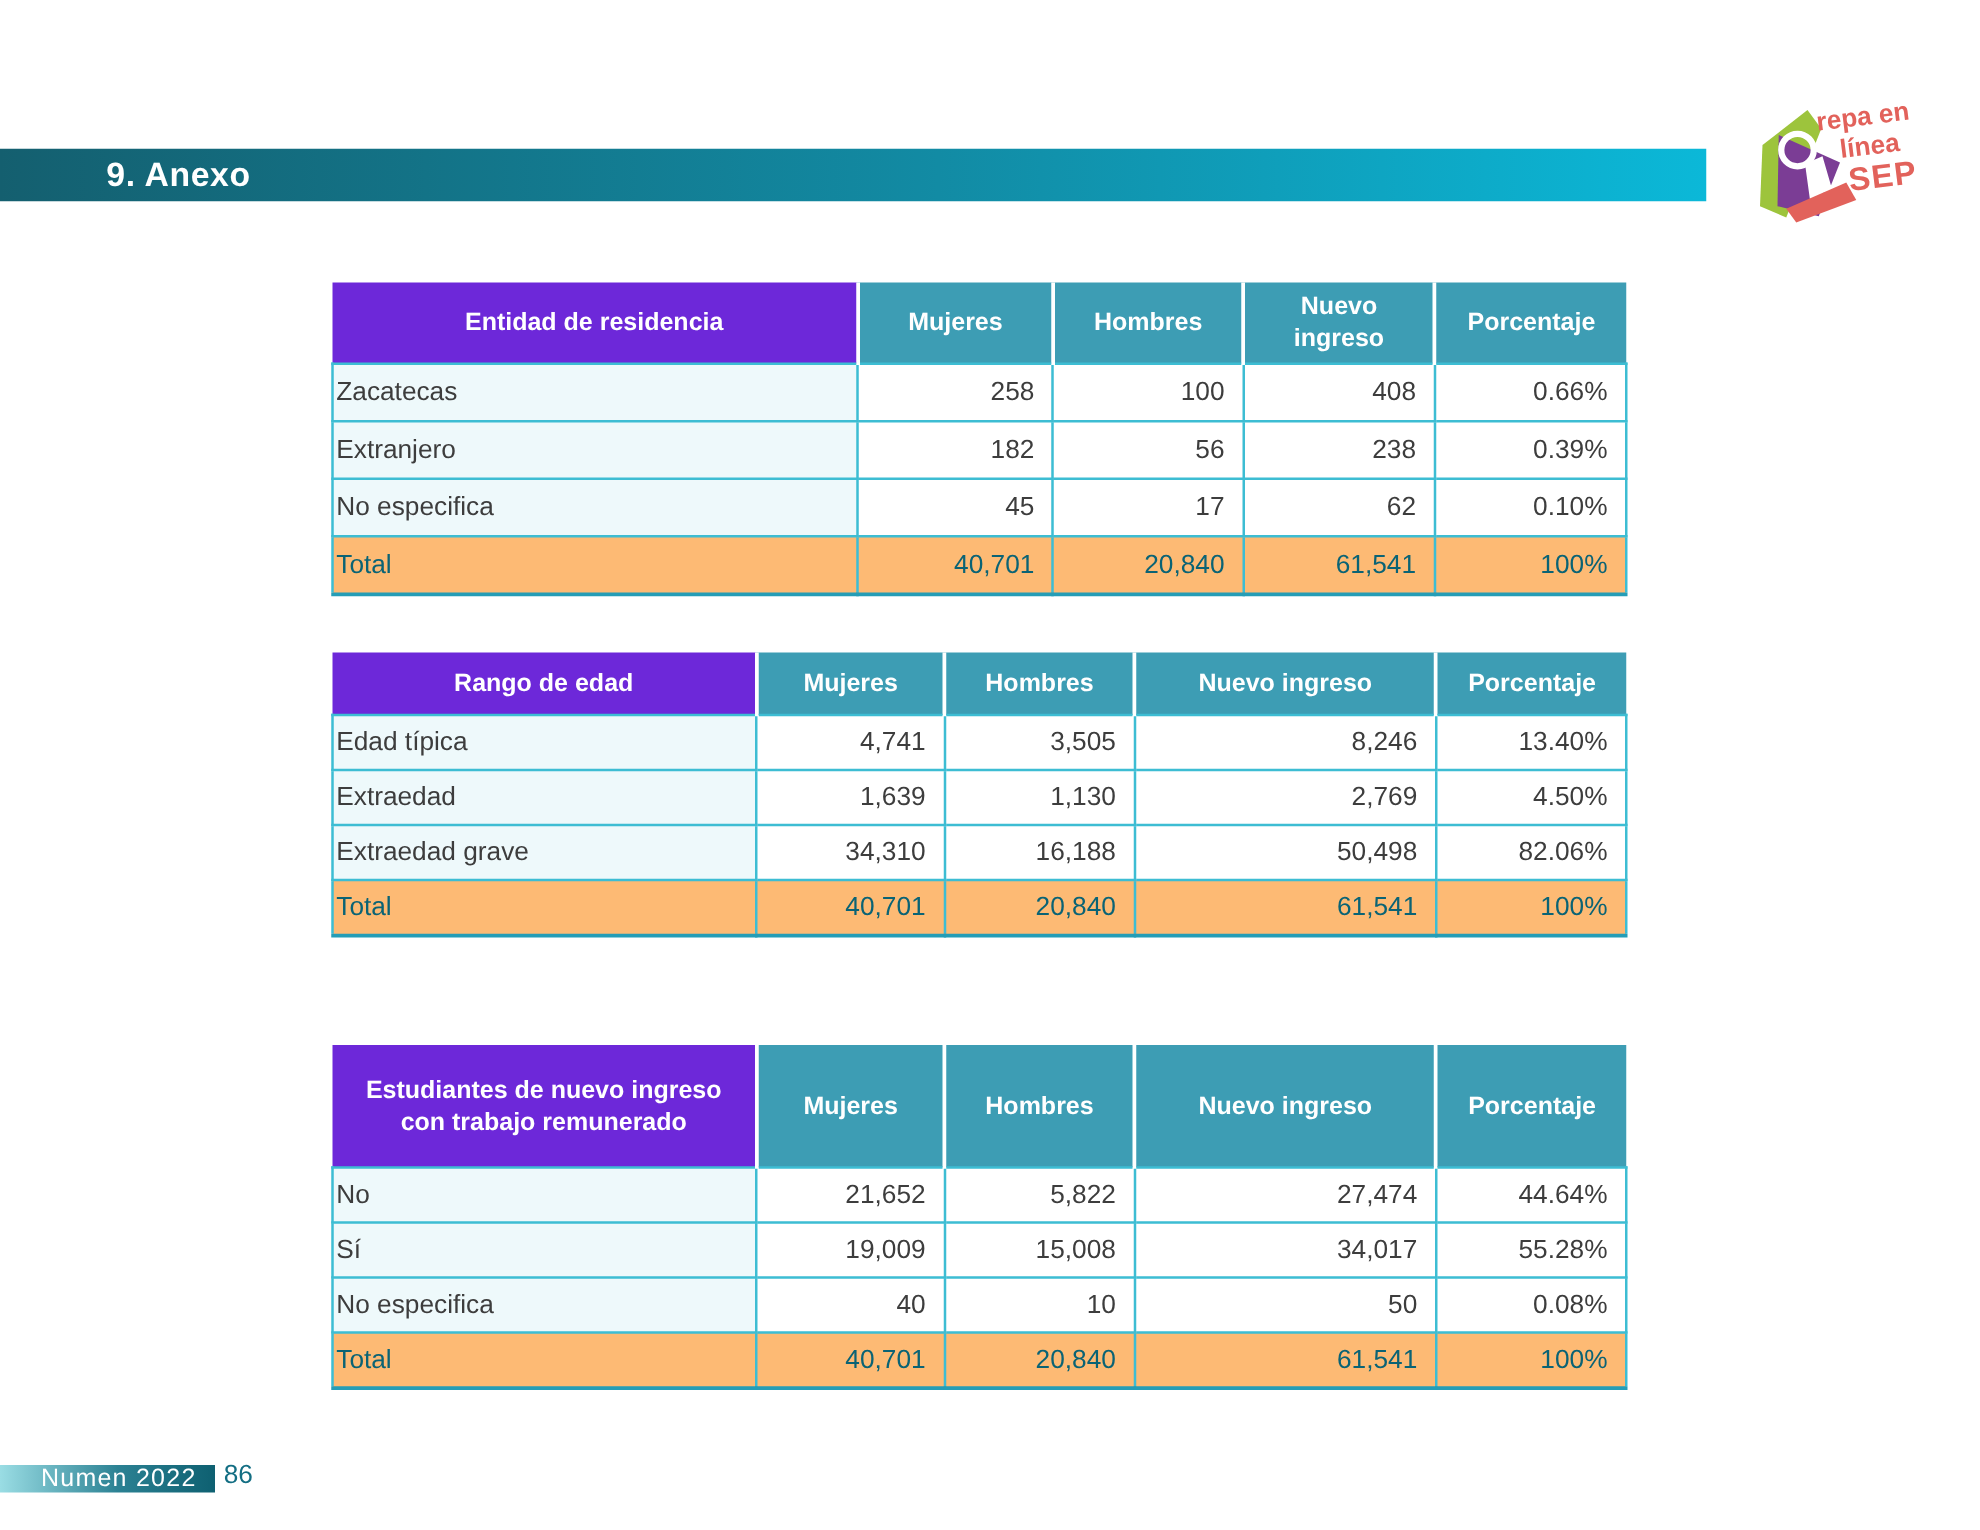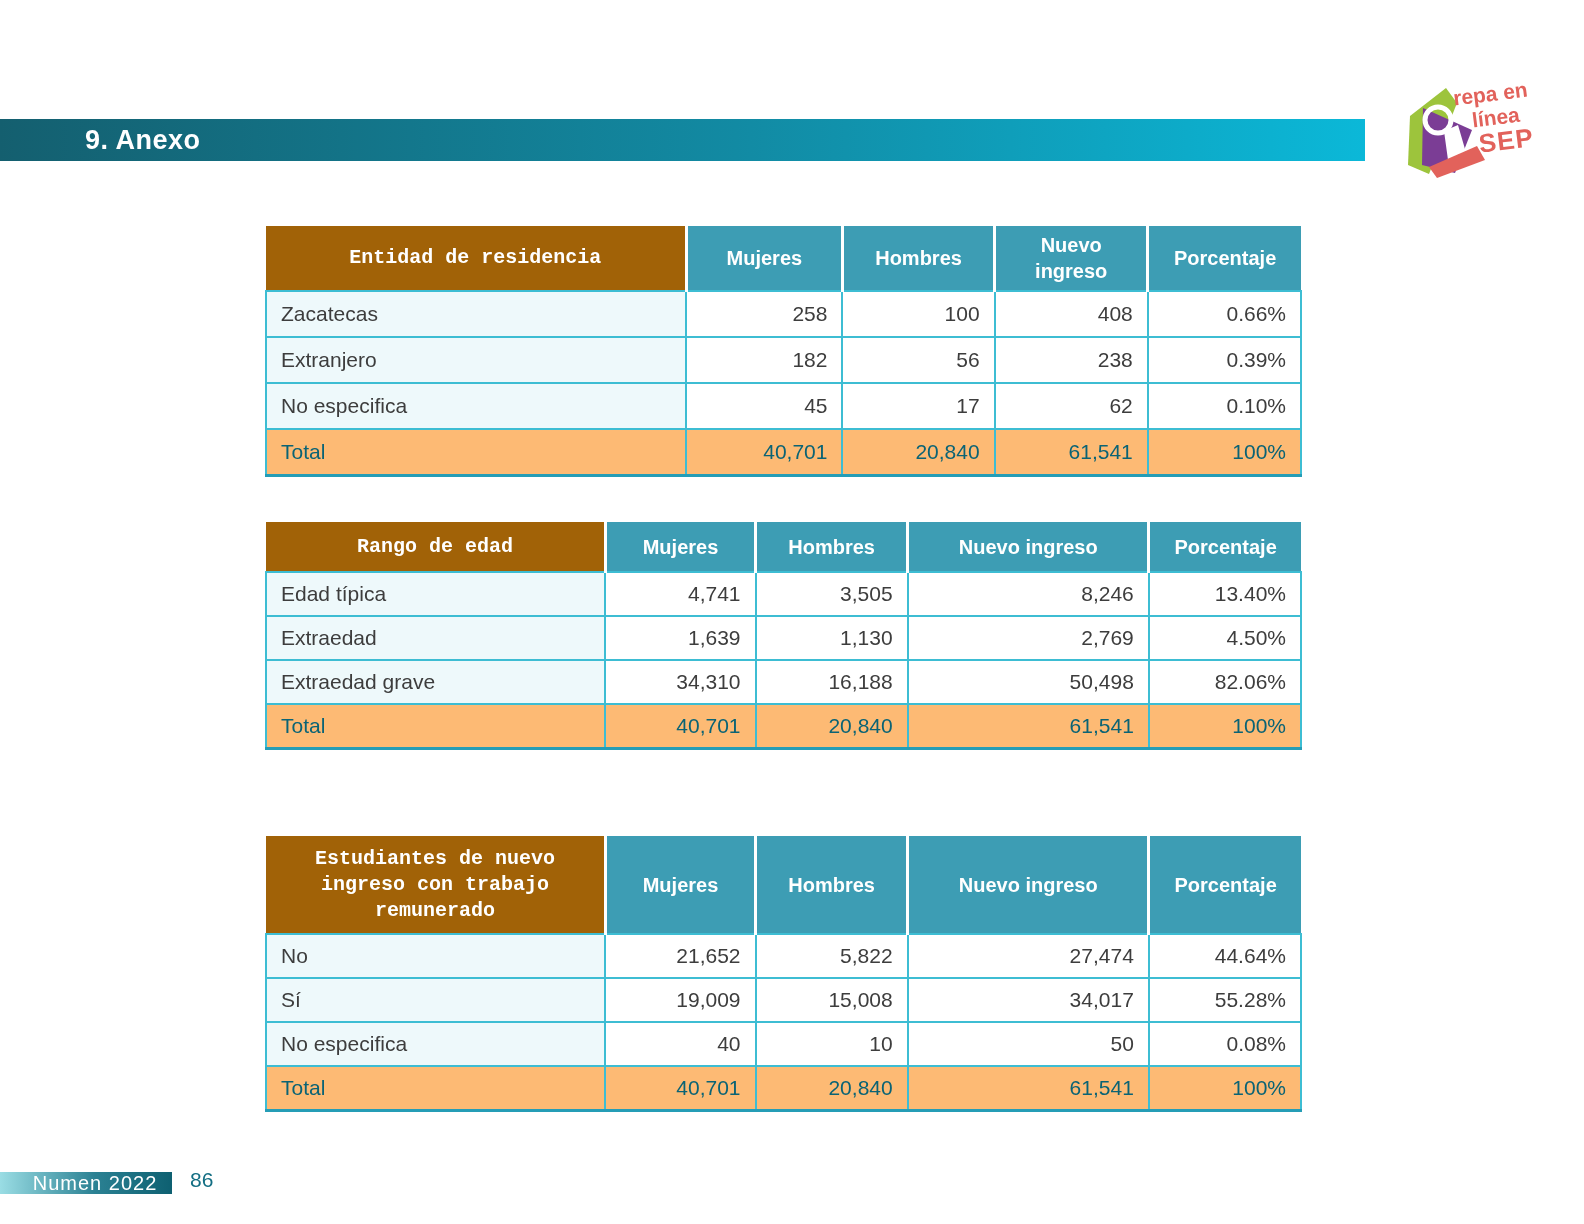--- a/index.html
+++ b/index.html
@@ -41,33 +41,33 @@
     font-size:21px; color:#3d3d3d;
   }
   #table1 { top:226px; }
   #table2 { top:522px; }
   #table3 { top:836px; }
 
   table.data thead th {
     color:#ffffff; font-weight:bold; text-align:center; vertical-align:middle;
     font-size:20px; line-height:1.3; padding:6px 8px;
   }
-  table.data thead th.hfirst { background:#a16207;font-family:Liberation Mono, monospace; }
+  table.data thead th.hfirst { background:#6d28d9; }
   table.data thead th.hrest  { background:#3d9db4; }
   table.data thead th:not(:last-child) { border-right:3px solid #ffffff; }
 
   #table1 thead tr { height:64px; }
   #table2 thead tr { height:50px; }
   #table3 thead tr { height:98px; }
 
   #table1 tbody tr { height:46px; }
   #table2 tbody tr, #table3 tbody tr { height:44px; }
 
   table.data tbody td { border:2.5px solid #3dbdd3; vertical-align:middle; }
-  table.data tbody td.label { background:#eef9fb; text-align:left; padding-left:14px; }
+  table.data tbody td.label { background:#eef9fb; text-align:left; padding-left:2px; }
   table.data tbody td.num   { background:#ffffff; text-align:right; padding-right:14px; }
   table.data tbody tr.total td { background:#fdba74; color:#0a6375; font-weight:normal; }
 
   
   #table1 col.c0 { width:40.6%; } #table1 col.c1 { width:15.1%; }
   #table1 col.c2 { width:14.7%; } #table1 col.c3 { width:14.8%; }
   #table1 col.c4 { width:14.8%; }
   .t23 col.c0 { width:32.8%; } .t23 col.c1 { width:14.5%; }
   .t23 col.c2 { width:14.7%; } .t23 col.c3 { width:23.3%; }
   .t23 col.c4 { width:14.7%; }
@@ -75,21 +75,21 @@
   
   .footer-bar {
     position:absolute; left:0; top:1172px; width:172px; height:22px;
     background:linear-gradient(90deg,#9adde4 0%, #2b8193 55%, #0e6071 100%);
     display:flex; align-items:center; justify-content:center;
   }
   .footer-bar .footer-label {
     color:#ffffff; font-size:20px; letter-spacing:1px; padding-left:18px;
   }
   .page-num {
-    position:absolute; left:190px; top:1168px;
+    position:absolute; left:179px; top:1168px;
     color:#136e83; font-size:21px;
   }
 </style>
 </head>
 <body>
 
 <div class="page">
 
   <div class="title-bar">
     <span class="title">9. Anexo</span>

